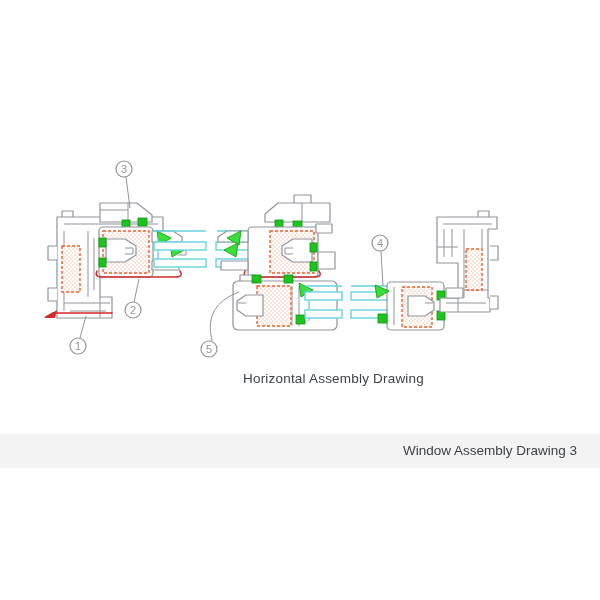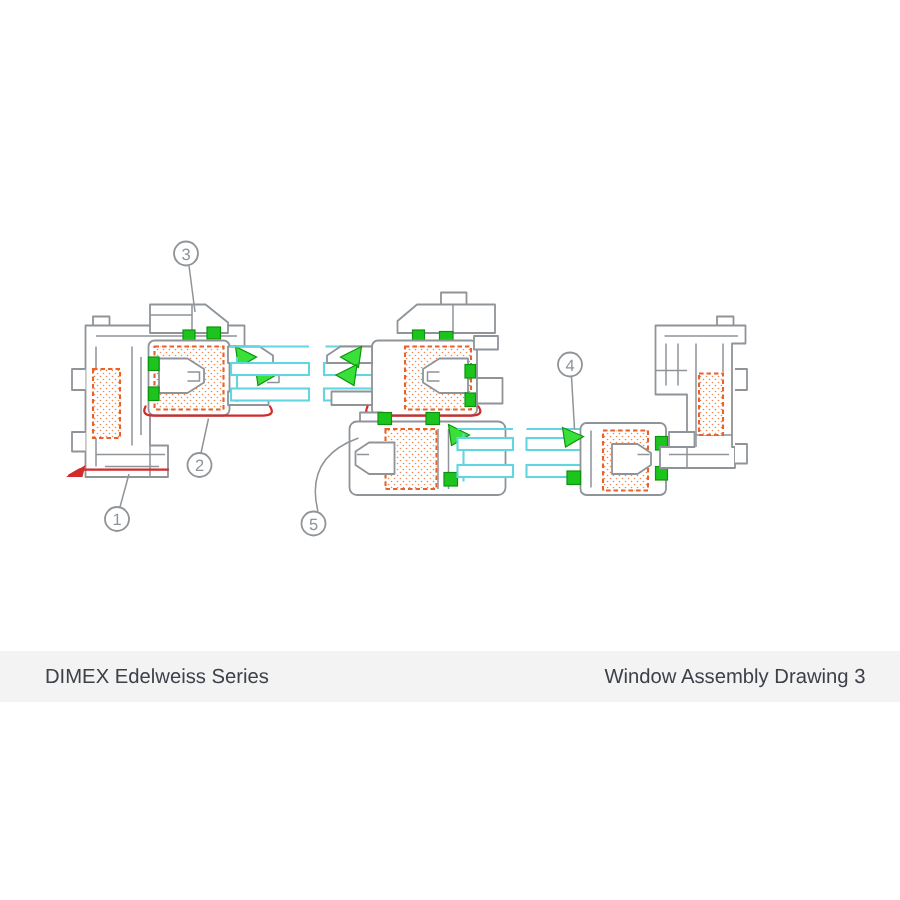--- a/index.html
+++ b/index.html
@@ -178,19 +178,19 @@
         <circle class="bal" cx="380" cy="243" r="8"></circle>
         <text class="baltxt" x="380" y="247" text-anchor="middle">4</text>
       </g>
       <g>
         <circle class="bal" cx="209" cy="349" r="8"></circle>
         <text class="baltxt" x="209" y="353" text-anchor="middle">5</text>
       </g>
     </g>
   </svg>
 
+  <div class="drawing-title">Horizontal Assembly Drawing</div>
 
   <div class="footer-band">
-    <div class="footer-left">DIMEX Edelweiss Series</div>
     <div class="footer-right">Window Assembly Drawing 3</div>
   </div>
 
 </div>
 
 </body></html>

